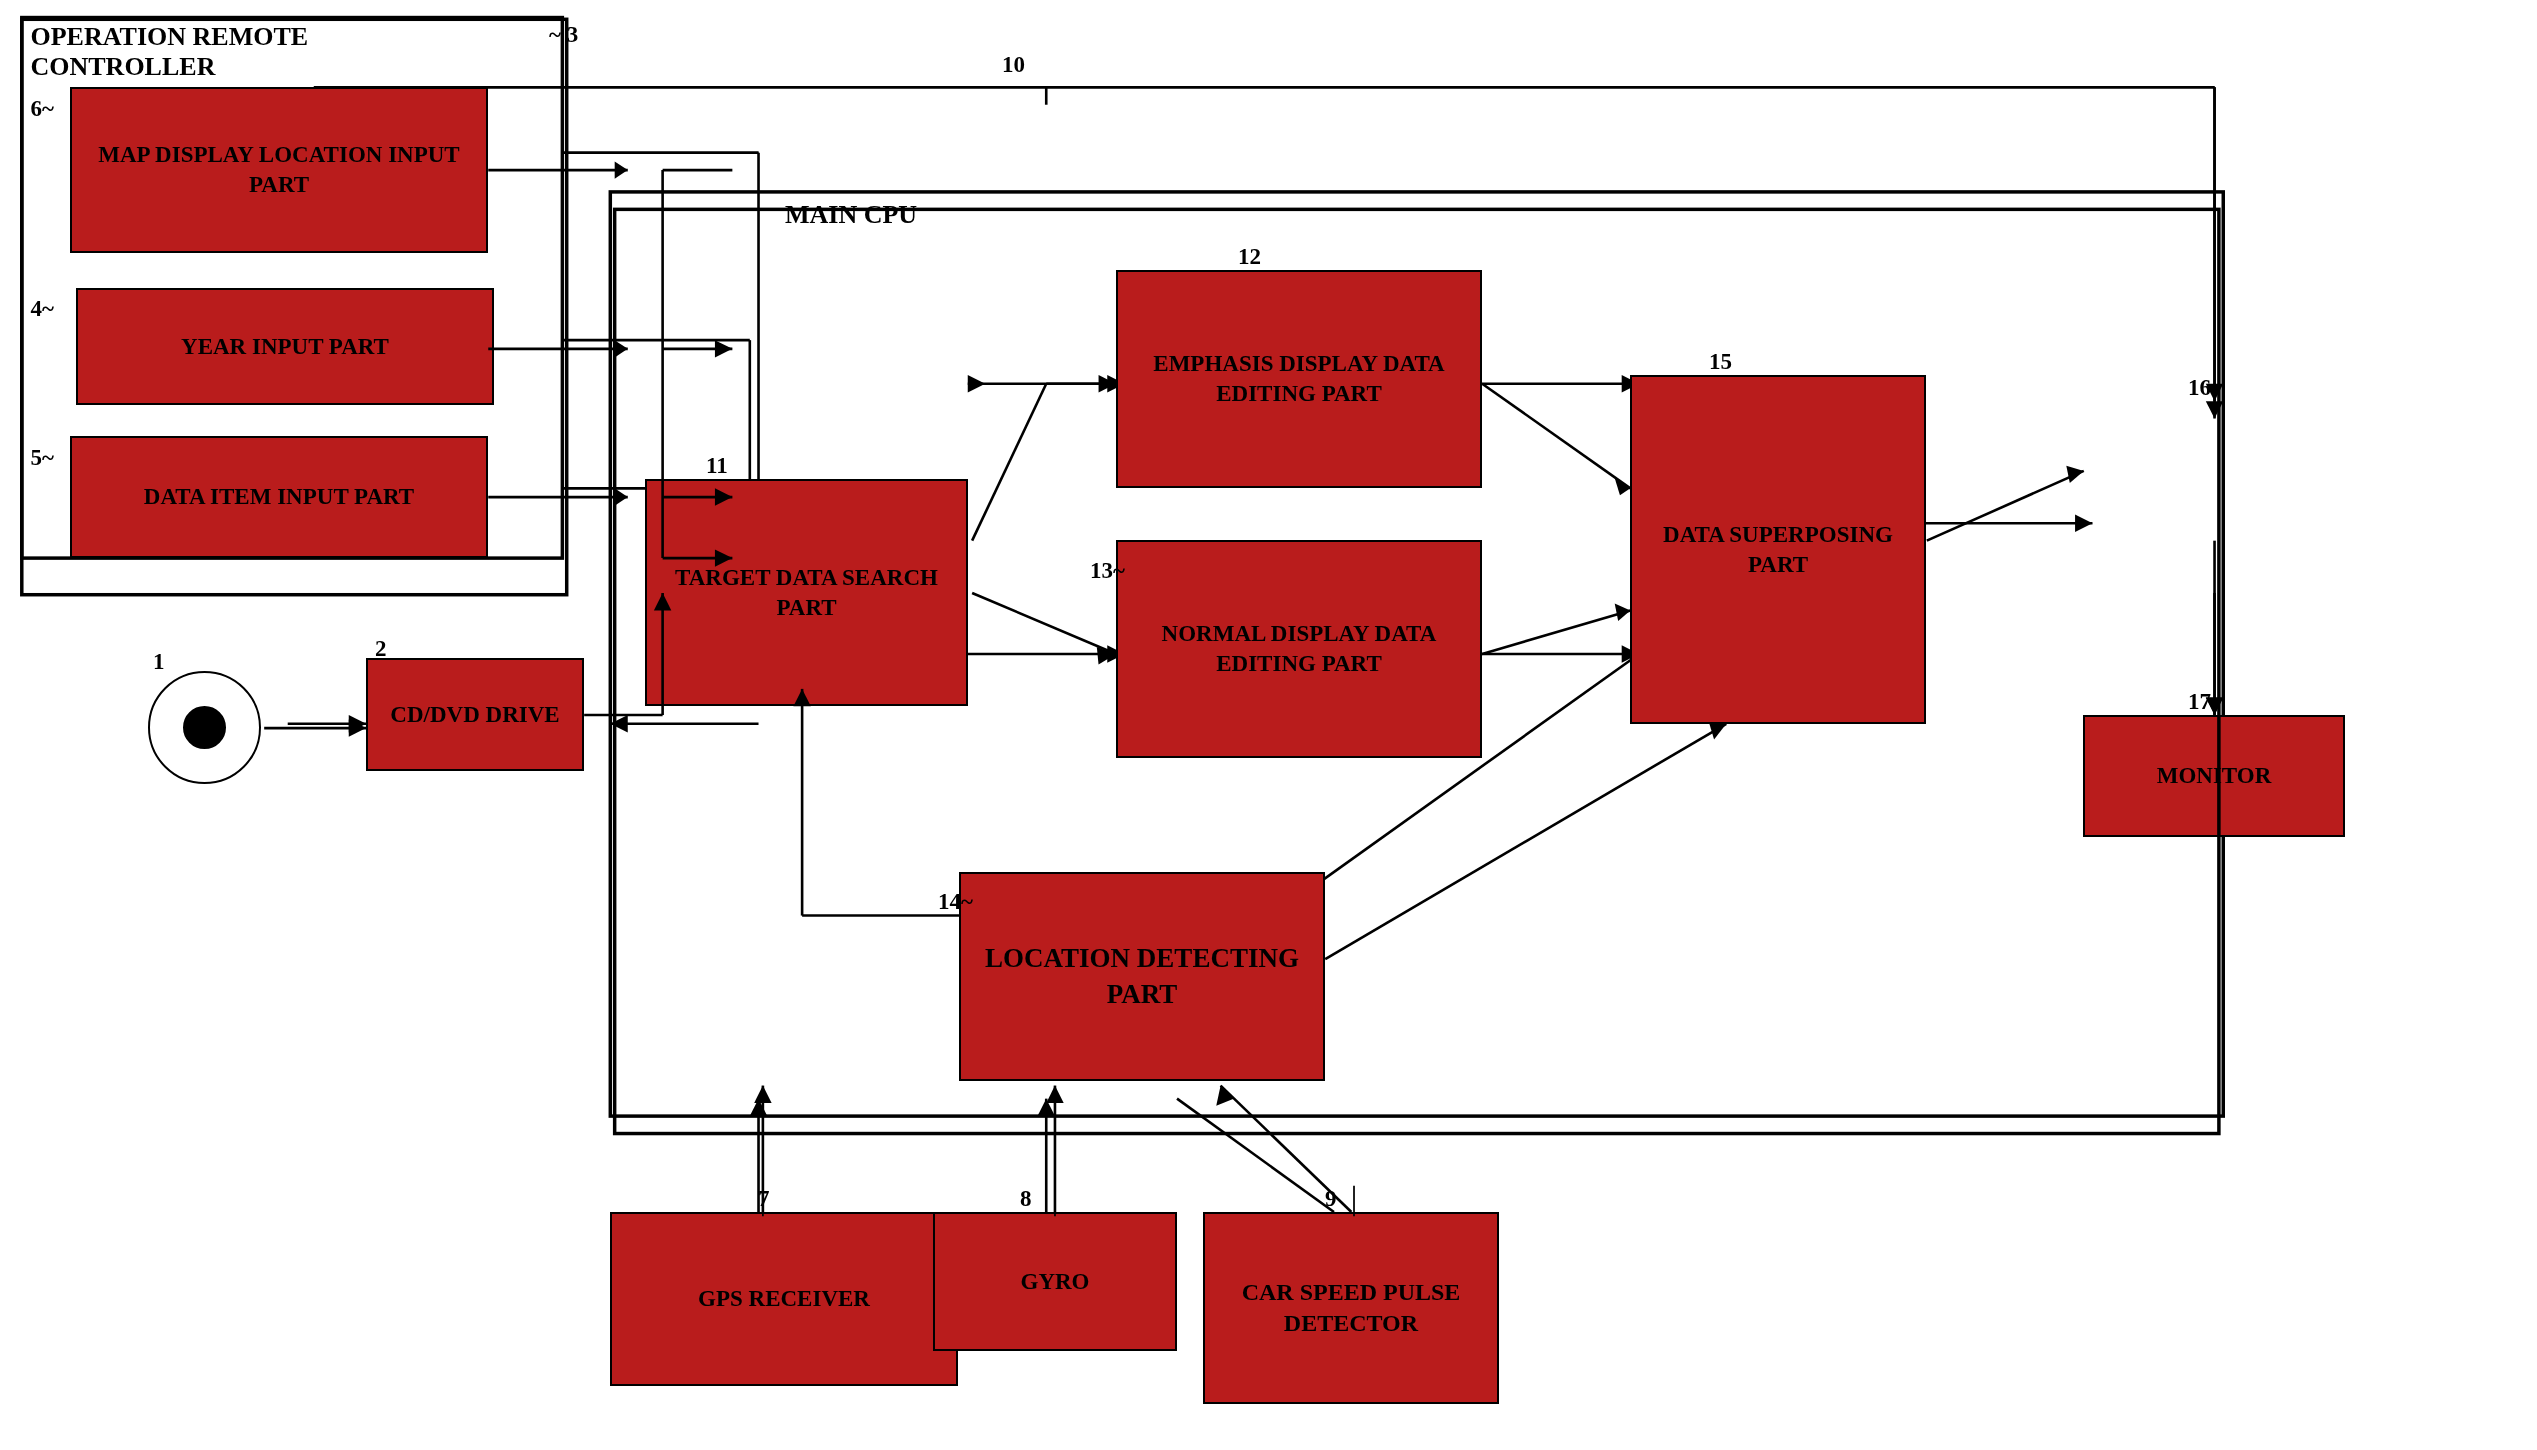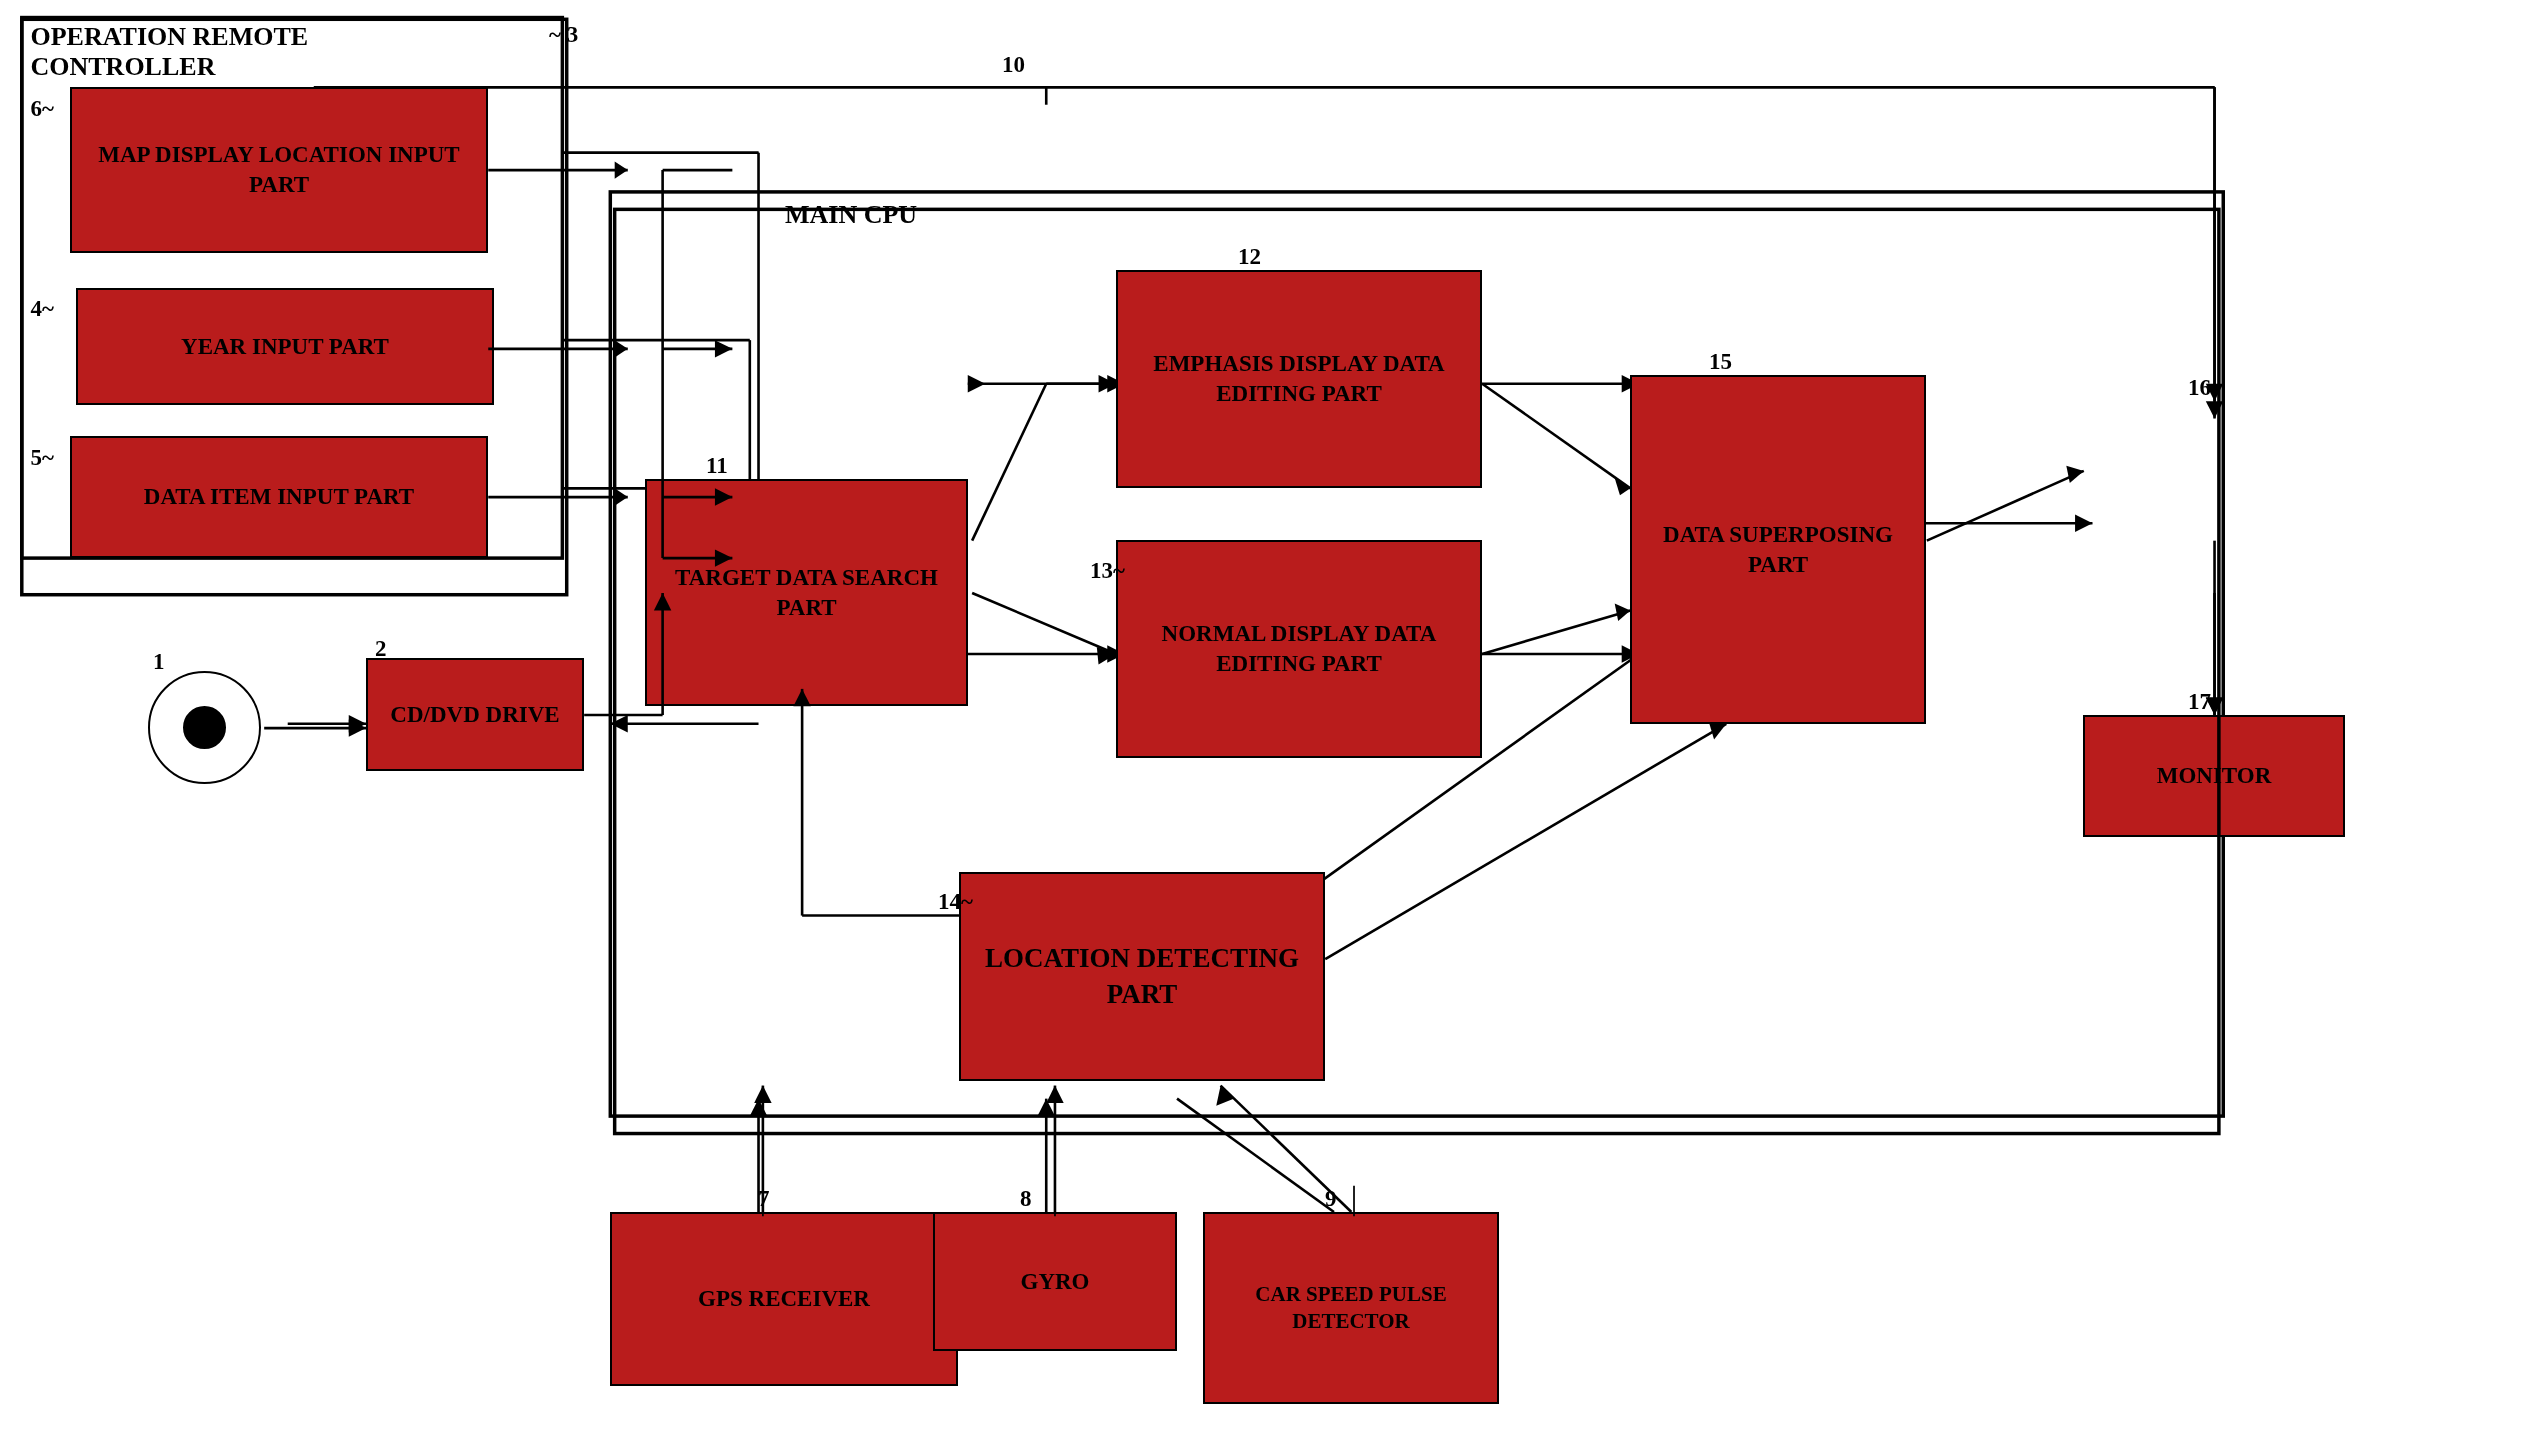--- a/index.html
+++ b/index.html
@@ -189,21 +189,21 @@
   <div class="box" style="left:2083px; top:715px; width:262px; height:122px; font-size:23px;">MONITOR</div>
   <div class="ref-num" style="left:2188px; top:689px;">17</div>
 
   <div class="box" style="left:610px; top:1212px; width:348px; height:174px; font-size:23px;">GPS
 RECEIVER</div>
   <div class="ref-num" style="left:758px; top:1186px;">7</div>
 
   <div class="box" style="left:933px; top:1212px; width:244px; height:139px; font-size:23px;">GYRO</div>
   <div class="ref-num" style="left:1020px; top:1186px;">8</div>
 
-  <div class="box" style="left:1203px; top:1212px; width:296px; height:192px; font-size:21px;">CAR SPEED
+  <div class="box" style="left:1203px; top:1212px; width:296px; height:192px; font-size:24px;">CAR SPEED
 PULSE
 DETECTOR</div>
   <div class="ref-num" style="left:1325px; top:1186px;">9</div>
 
   <div class="ref-num" style="left:1002px; top:52px;">10</div>
 
   <svg class="arrows" style="position:absolute;top:0;left:0;width:2538px;height:1451px;pointer-events:none;" viewBox="0 0 2911 1664" width="2538" height="1451">
 
     <rect x="25" y="22" width="625" height="660" fill="none" stroke="#000" stroke-width="4"></rect>
 

